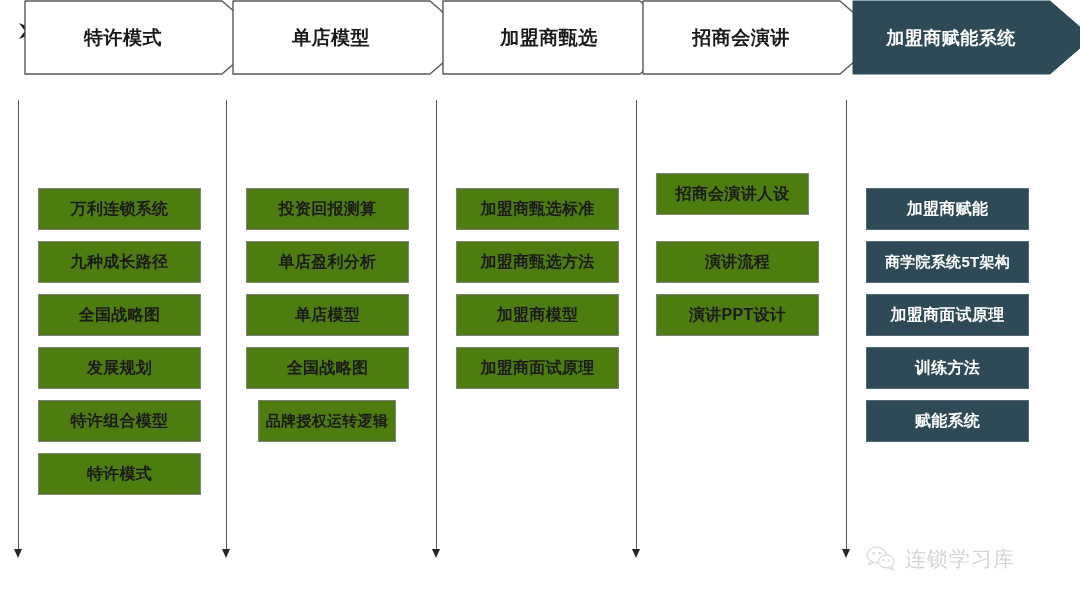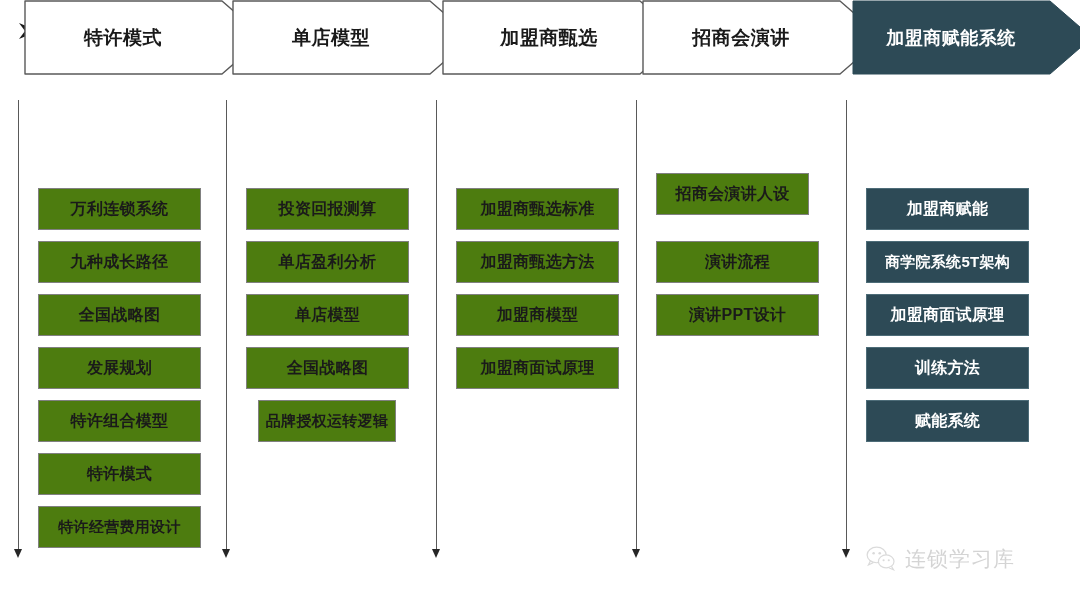--- a/index.html
+++ b/index.html
@@ -161,21 +161,20 @@
         <path d="M1 1 L198 1 L240 37.5 L198 74 L1 74 Z" fill="#ffffff" stroke="#595959" stroke-width="1.4" stroke-linejoin="round"></path>
       </svg>
       <div class="chev-label" style="left: 0px; width: 198px;">特许模式</div>
     </div>
     <div class="item" style="left: 38px; top: 188px; width: 163px;">万利连锁系统</div>
     <div class="item" style="left: 38px; top: 241px; width: 163px;">九种成长路径</div>
     <div class="item" style="left: 38px; top: 294px; width: 163px;">全国战略图</div>
     <div class="item" style="left: 38px; top: 347px; width: 163px;">发展规划</div>
     <div class="item" style="left: 38px; top: 400px; width: 163px;">特许组合模型</div>
     <div class="item" style="left: 38px; top: 453px; width: 163px;">特许模式</div>
-    <div class="item narrow-text" style="left: 38px; top: 506px; width: 163px;">特许经营费用设计</div>
     <div class="spine" style="left: 222px; top: 100px;">
       <div class="line" style="height: 449px;"></div>
       <div class="head" style="top: 449px;"></div>
     </div>
     <div class="chev" style="left: 232px; width: 242px;">
       <svg width="242" height="75" viewBox="0 0 242 75">
         <path d="M1 1 L198 1 L240 37.5 L198 74 L1 74 Z" fill="#ffffff" stroke="#595959" stroke-width="1.4" stroke-linejoin="round"></path>
       </svg>
       <div class="chev-label" style="left: 0px; width: 198px;">单店模型</div>
     </div>

